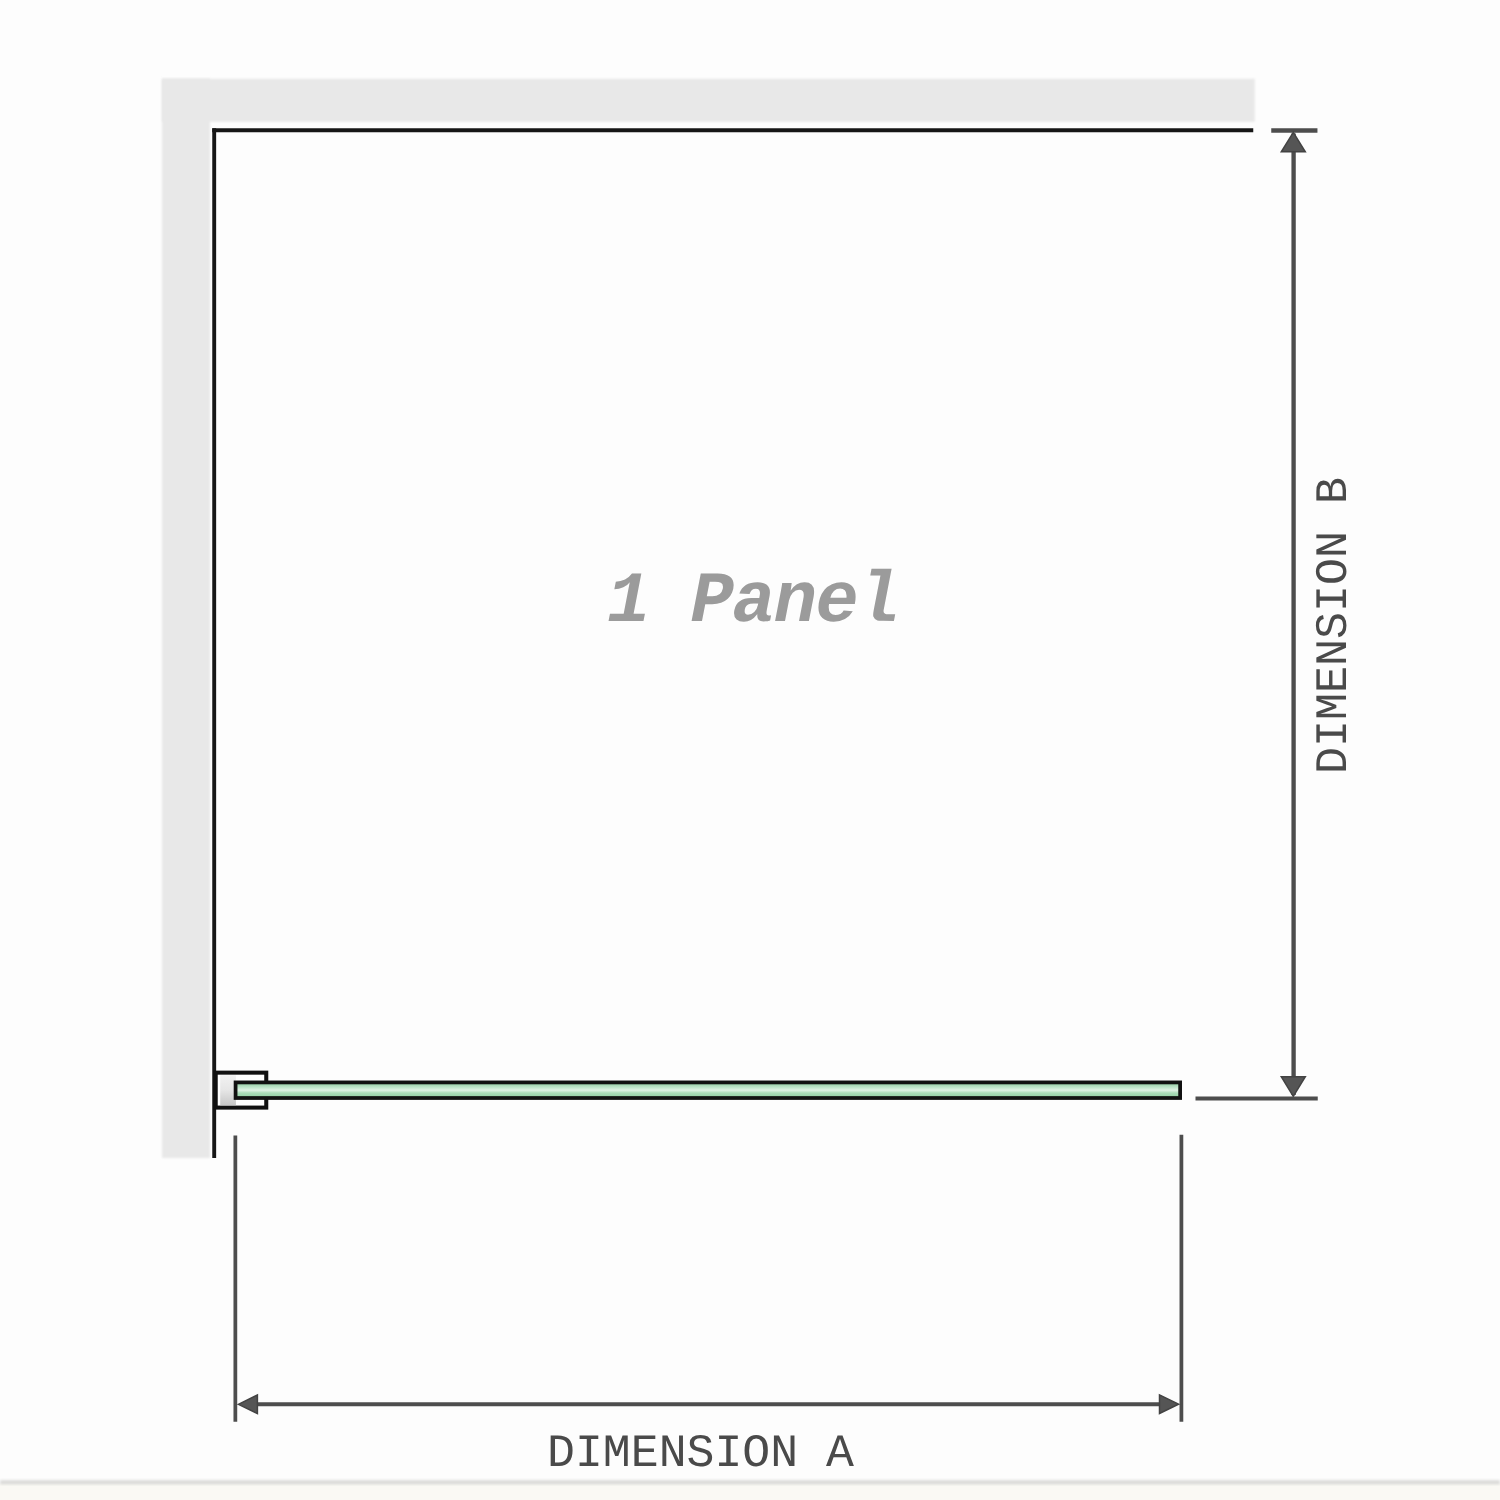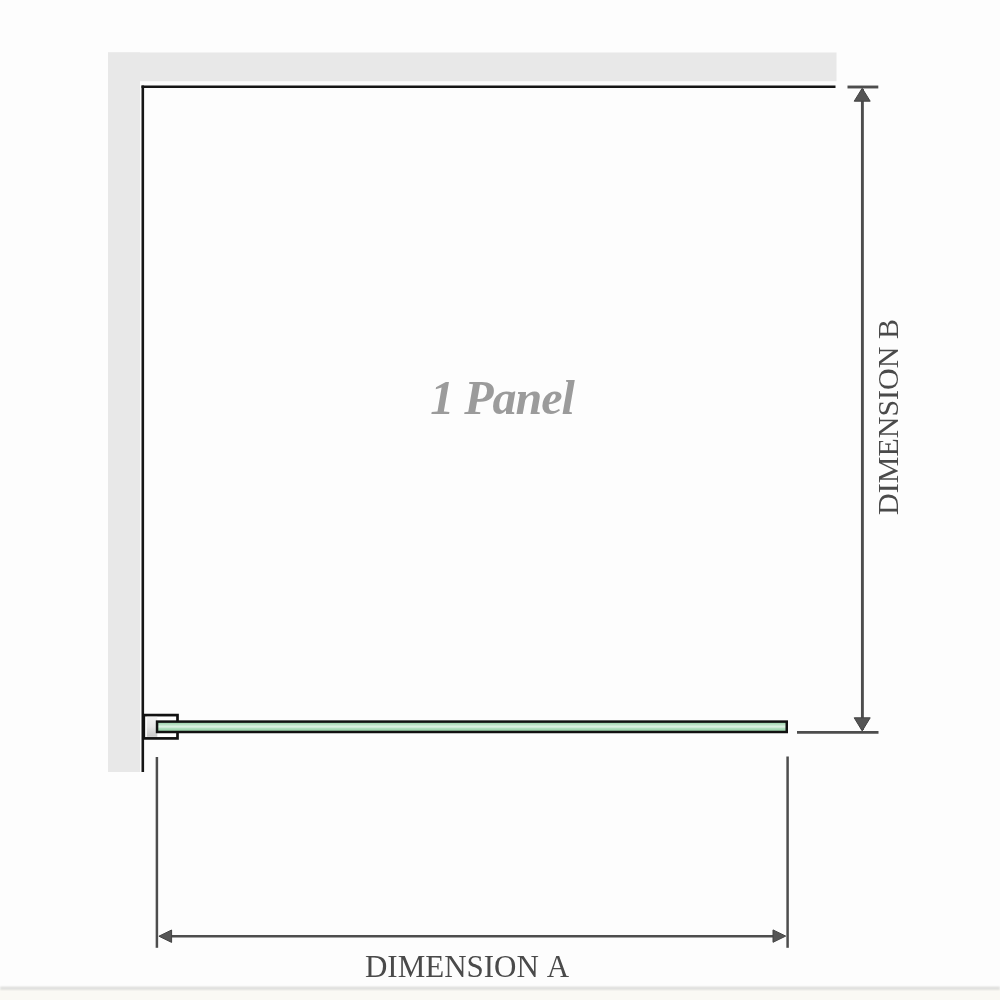--- a/index.html
+++ b/index.html
@@ -1,17 +1,17 @@
 <!DOCTYPE html>
 <html><head>
 <meta charset="utf-8">
 <style>
   html,body{margin:0;padding:0;background:#ffffff;}
   #stage{position:relative;width:1000px;height:1000px;background:#fdfdfd;overflow:hidden;
-         font-family:Liberation Serif, serif;}
+         font-family:Liberation Mono, monospace;}
   svg{position:absolute;left:0;top:0;}
 </style>
 </head>
 <body>
 <div id="stage">
 <svg width="1000" height="1000" viewBox="0 0 1000 1000">
   <defs>
     <linearGradient id="glass" x1="0" y1="0" x2="0" y2="1">
       <stop offset="0" stop-color="#8ac79a"></stop>
       <stop offset="0.32" stop-color="#bfe5ca"></stop>

